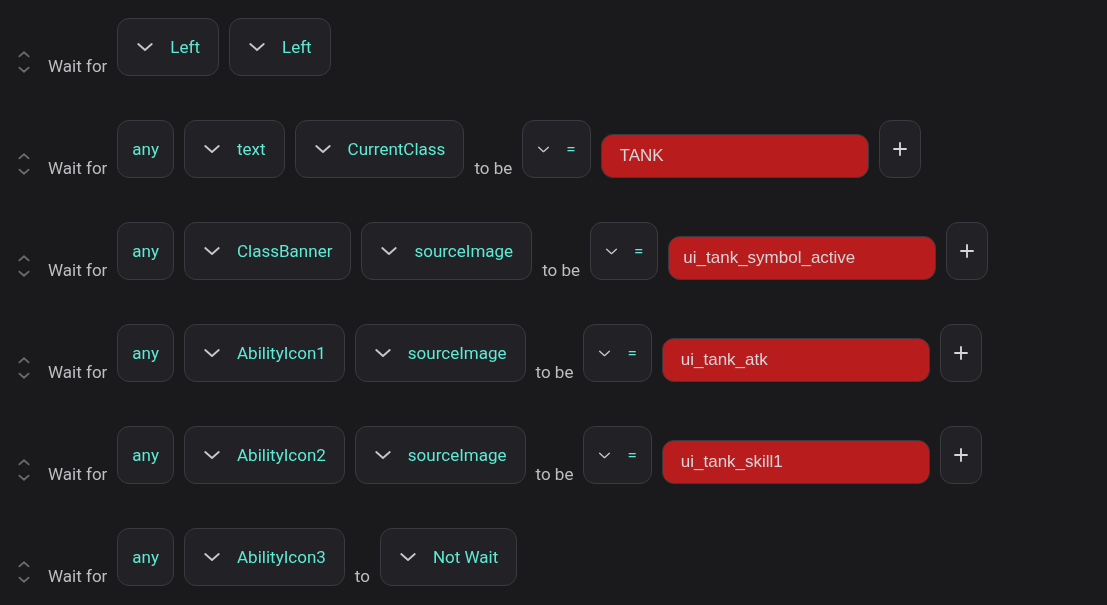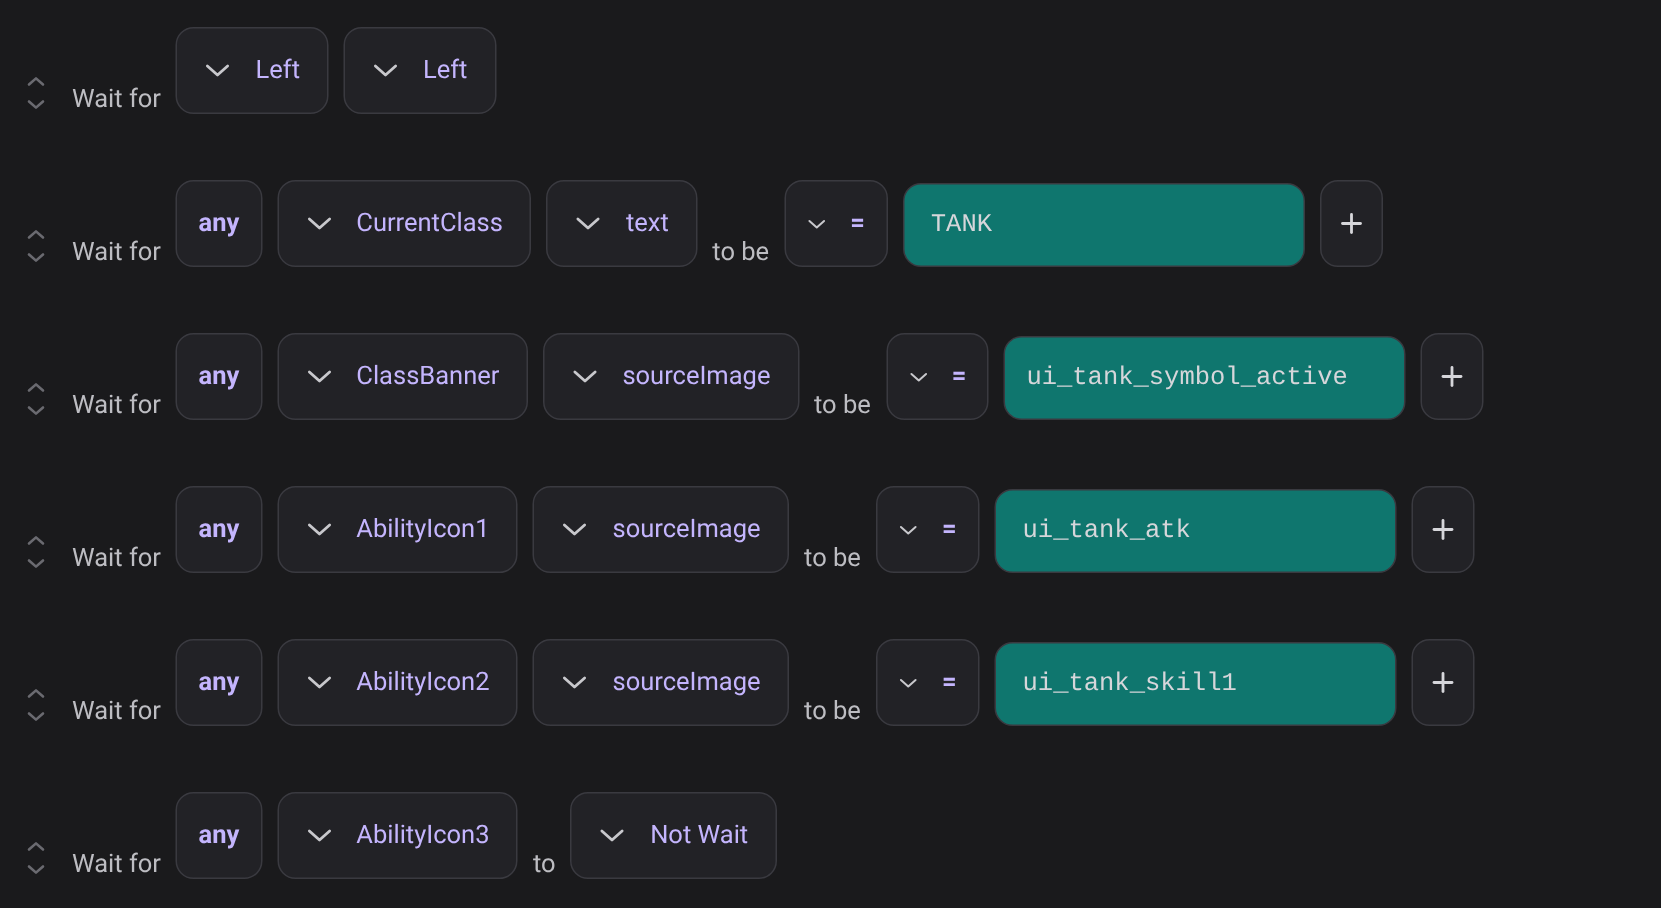--- a/index.html
+++ b/index.html
@@ -44,38 +44,38 @@
     align-items: center;
     height: 58px;
     border: 1px solid #3a3a40;
     border-radius: 12px;
     background: #222226;
     padding: 0 18px;
     gap: 16px;
     white-space: nowrap;
     cursor: pointer;
   }
-  .pill.narrow { padding: 15px 14px; font-weight: bold; }
+  .pill.narrow { padding: 15px 14px; }
   .pill .chev-icon {
     color: #c8c8cc;
     display: flex;
     align-items: center;
   }
   .pill .chev-icon svg { width: 18px; height: 12px; }
   .pill.small-chev .chev-icon svg { width: 13px; height: 9px; }
-  .pill-text { color: #c4b5fd; }
+  .pill-text { color: #5eead4; }
   .value-input {
-    height: 56px;
+    height: 44px;
     border: 1px solid #3a3a40;
     border-radius: 12px;
-    background: #0f766e;
+    background: #b91c1c;
     color: #d6d6da;
     padding: 0 18px;
     font-size: 17px;
-    font-family: Liberation Mono, monospace;
+    font-family: Liberation Sans, sans-serif;
     outline: none;
   }
   .plus-btn {
     width: 42px;
     height: 58px;
     border: 1px solid #3a3a40;
     border-radius: 12px;
     background: #222226;
     color: #d6d6da;
     display: flex;
@@ -137,29 +137,29 @@
       <span class="label">Wait for</span>
       <div class="pill narrow">
     <span class="pill-text">any</span>
   </div>
       <div class="pill">
     <span class="chev-icon">
           <svg viewBox="0 0 24 14" fill="none" stroke="currentColor" stroke-width="2.5" stroke-linecap="round" stroke-linejoin="round">
             <polyline points="3,3 12,11 21,3"></polyline>
           </svg>
         </span>
+        <span class="pill-text">text</span>
+  </div>
+      <div class="pill">
+    <span class="chev-icon">
+          <svg viewBox="0 0 24 14" fill="none" stroke="currentColor" stroke-width="2.5" stroke-linecap="round" stroke-linejoin="round">
+            <polyline points="3,3 12,11 21,3"></polyline>
+          </svg>
+        </span>
         <span class="pill-text">CurrentClass</span>
-  </div>
-      <div class="pill">
-    <span class="chev-icon">
-          <svg viewBox="0 0 24 14" fill="none" stroke="currentColor" stroke-width="2.5" stroke-linecap="round" stroke-linejoin="round">
-            <polyline points="3,3 12,11 21,3"></polyline>
-          </svg>
-        </span>
-        <span class="pill-text">text</span>
   </div>
       <span class="label">to be</span>
       <div class="pill narrow small-chev">
     <span class="chev-icon">
           <svg viewBox="0 0 24 14" fill="none" stroke="currentColor" stroke-width="2.5" stroke-linecap="round" stroke-linejoin="round">
             <polyline points="3,3 12,11 21,3"></polyline>
           </svg>
         </span>
         <span class="pill-text">=</span>
   </div>

